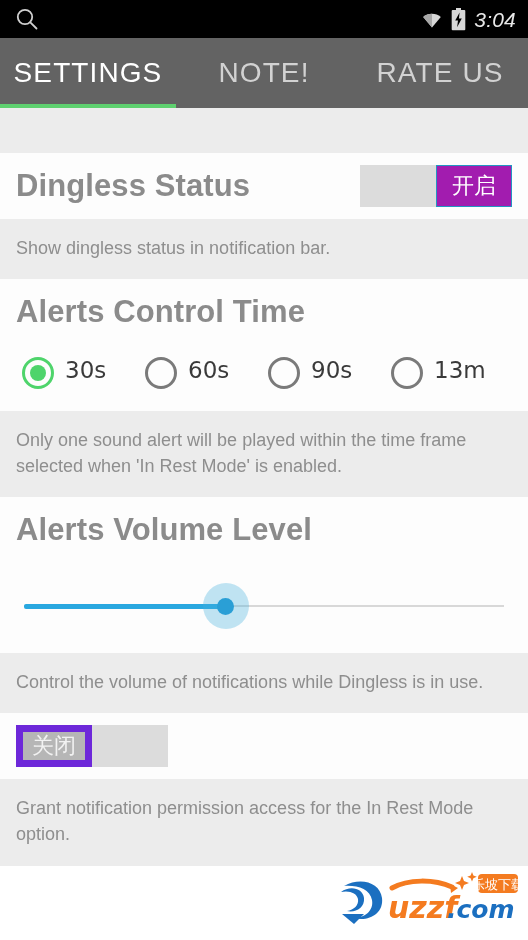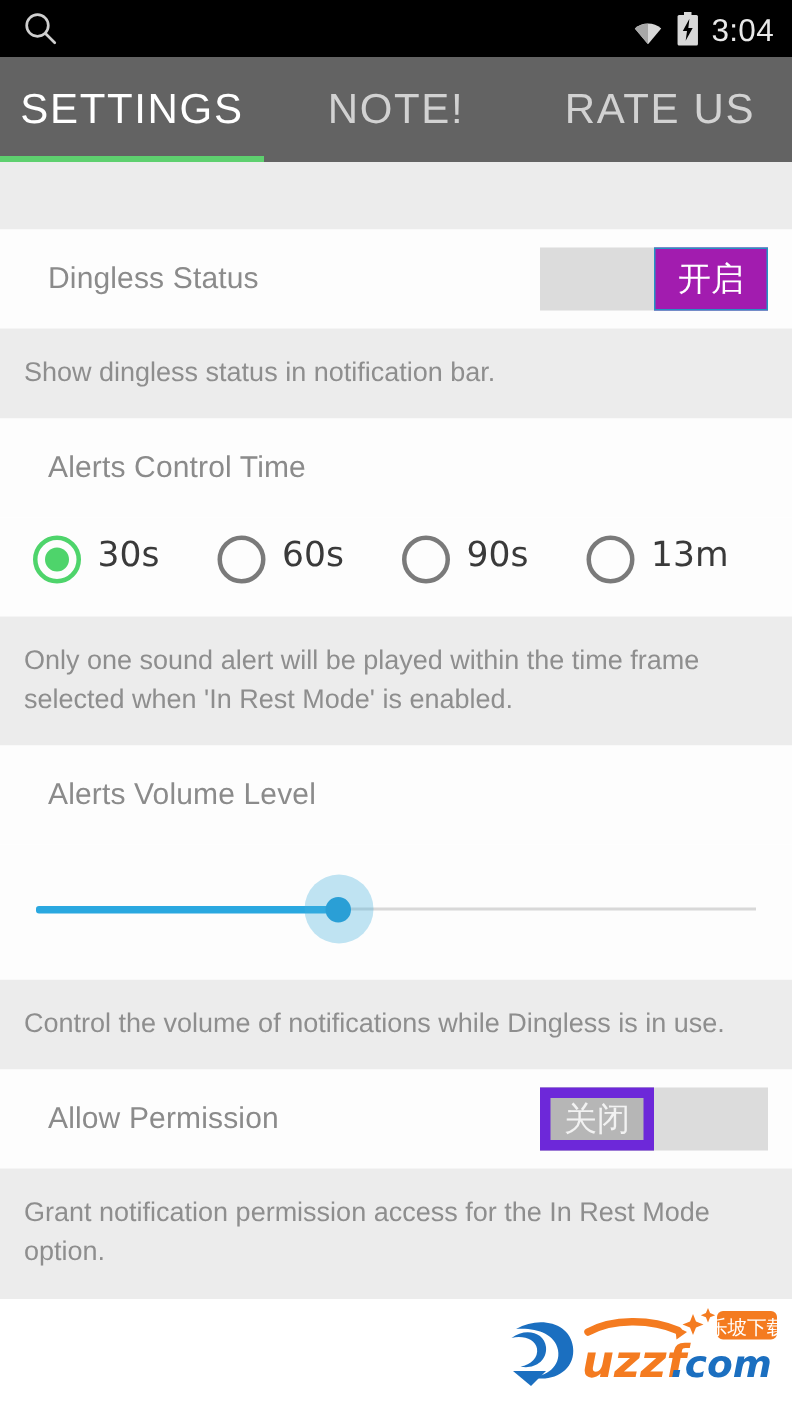--- a/index.html
+++ b/index.html
@@ -26,22 +26,23 @@
     background: #000000;
     display: flex;
     align-items: center;
     justify-content: space-between;
     padding: 0 12px 0 14px;
   }
   .status-left { display: flex; align-items: center; }
   .search-icon { width: 26px; height: 26px; display: block; }
   .status-right {
     display: flex;
-    align-items: flex-end;
+    align-items: center;
     gap: 7px;
+    font-style: italic;
   }
   .wifi-icon { width: 24px; height: 19px; display: block; }
   .battery-icon { width: 15px; height: 23px; display: block; }
   .clock {
     color: #e8e8e8;
     font-size: 21px;
     letter-spacing: 0.2px;
     line-height: 1;
     padding-left: 1px;
   }
@@ -81,26 +82,25 @@
   }
 
   .row {
     background: #fdfdfd;
     display: flex;
     align-items: center;
     padding: 0 16px;
     min-height: 66px;
   }
   .row-title {
-    font-size: 20px;
+    font-size: 31px;
     color: #8b8b8b;
-    font-weight: 400;
+    font-weight: 700;
     flex: 1;
     letter-spacing: 0.1px;
-    margin-left: 16px;
   }
 
   .desc {
     background: #ececec;
     padding: 16px 16px 18px 16px;
     font-size: 18px;
     line-height: 1.45;
     color: #8e8e8e;
   }
 
@@ -322,21 +322,20 @@
     <div class="slider" id="volume-slider">
       <div class="slider-track"></div>
       <div class="slider-fill" id="slider-fill" style="width: 42%;"></div>
       <div class="slider-halo" id="slider-halo" style="left: 42%;"></div>
       <div class="slider-thumb" id="slider-thumb" style="left: 42%;"></div>
     </div>
   </div>
   <div class="desc">Control the volume of notifications while Dingless is in use.</div>
 
   <div class="row">
-    <div class="row-title">Allow Permission</div>
     <div class="switch off">
       <div class="switch-track"></div>
       <div class="switch-thumb">关闭</div>
     </div>
   </div>
   <div class="desc">Grant notification permission access for the In Rest Mode option.</div>
 
   <div class="watermark">
     <svg viewBox="0 0 190 66" xmlns="http://www.w3.org/2000/svg">
       <g>

